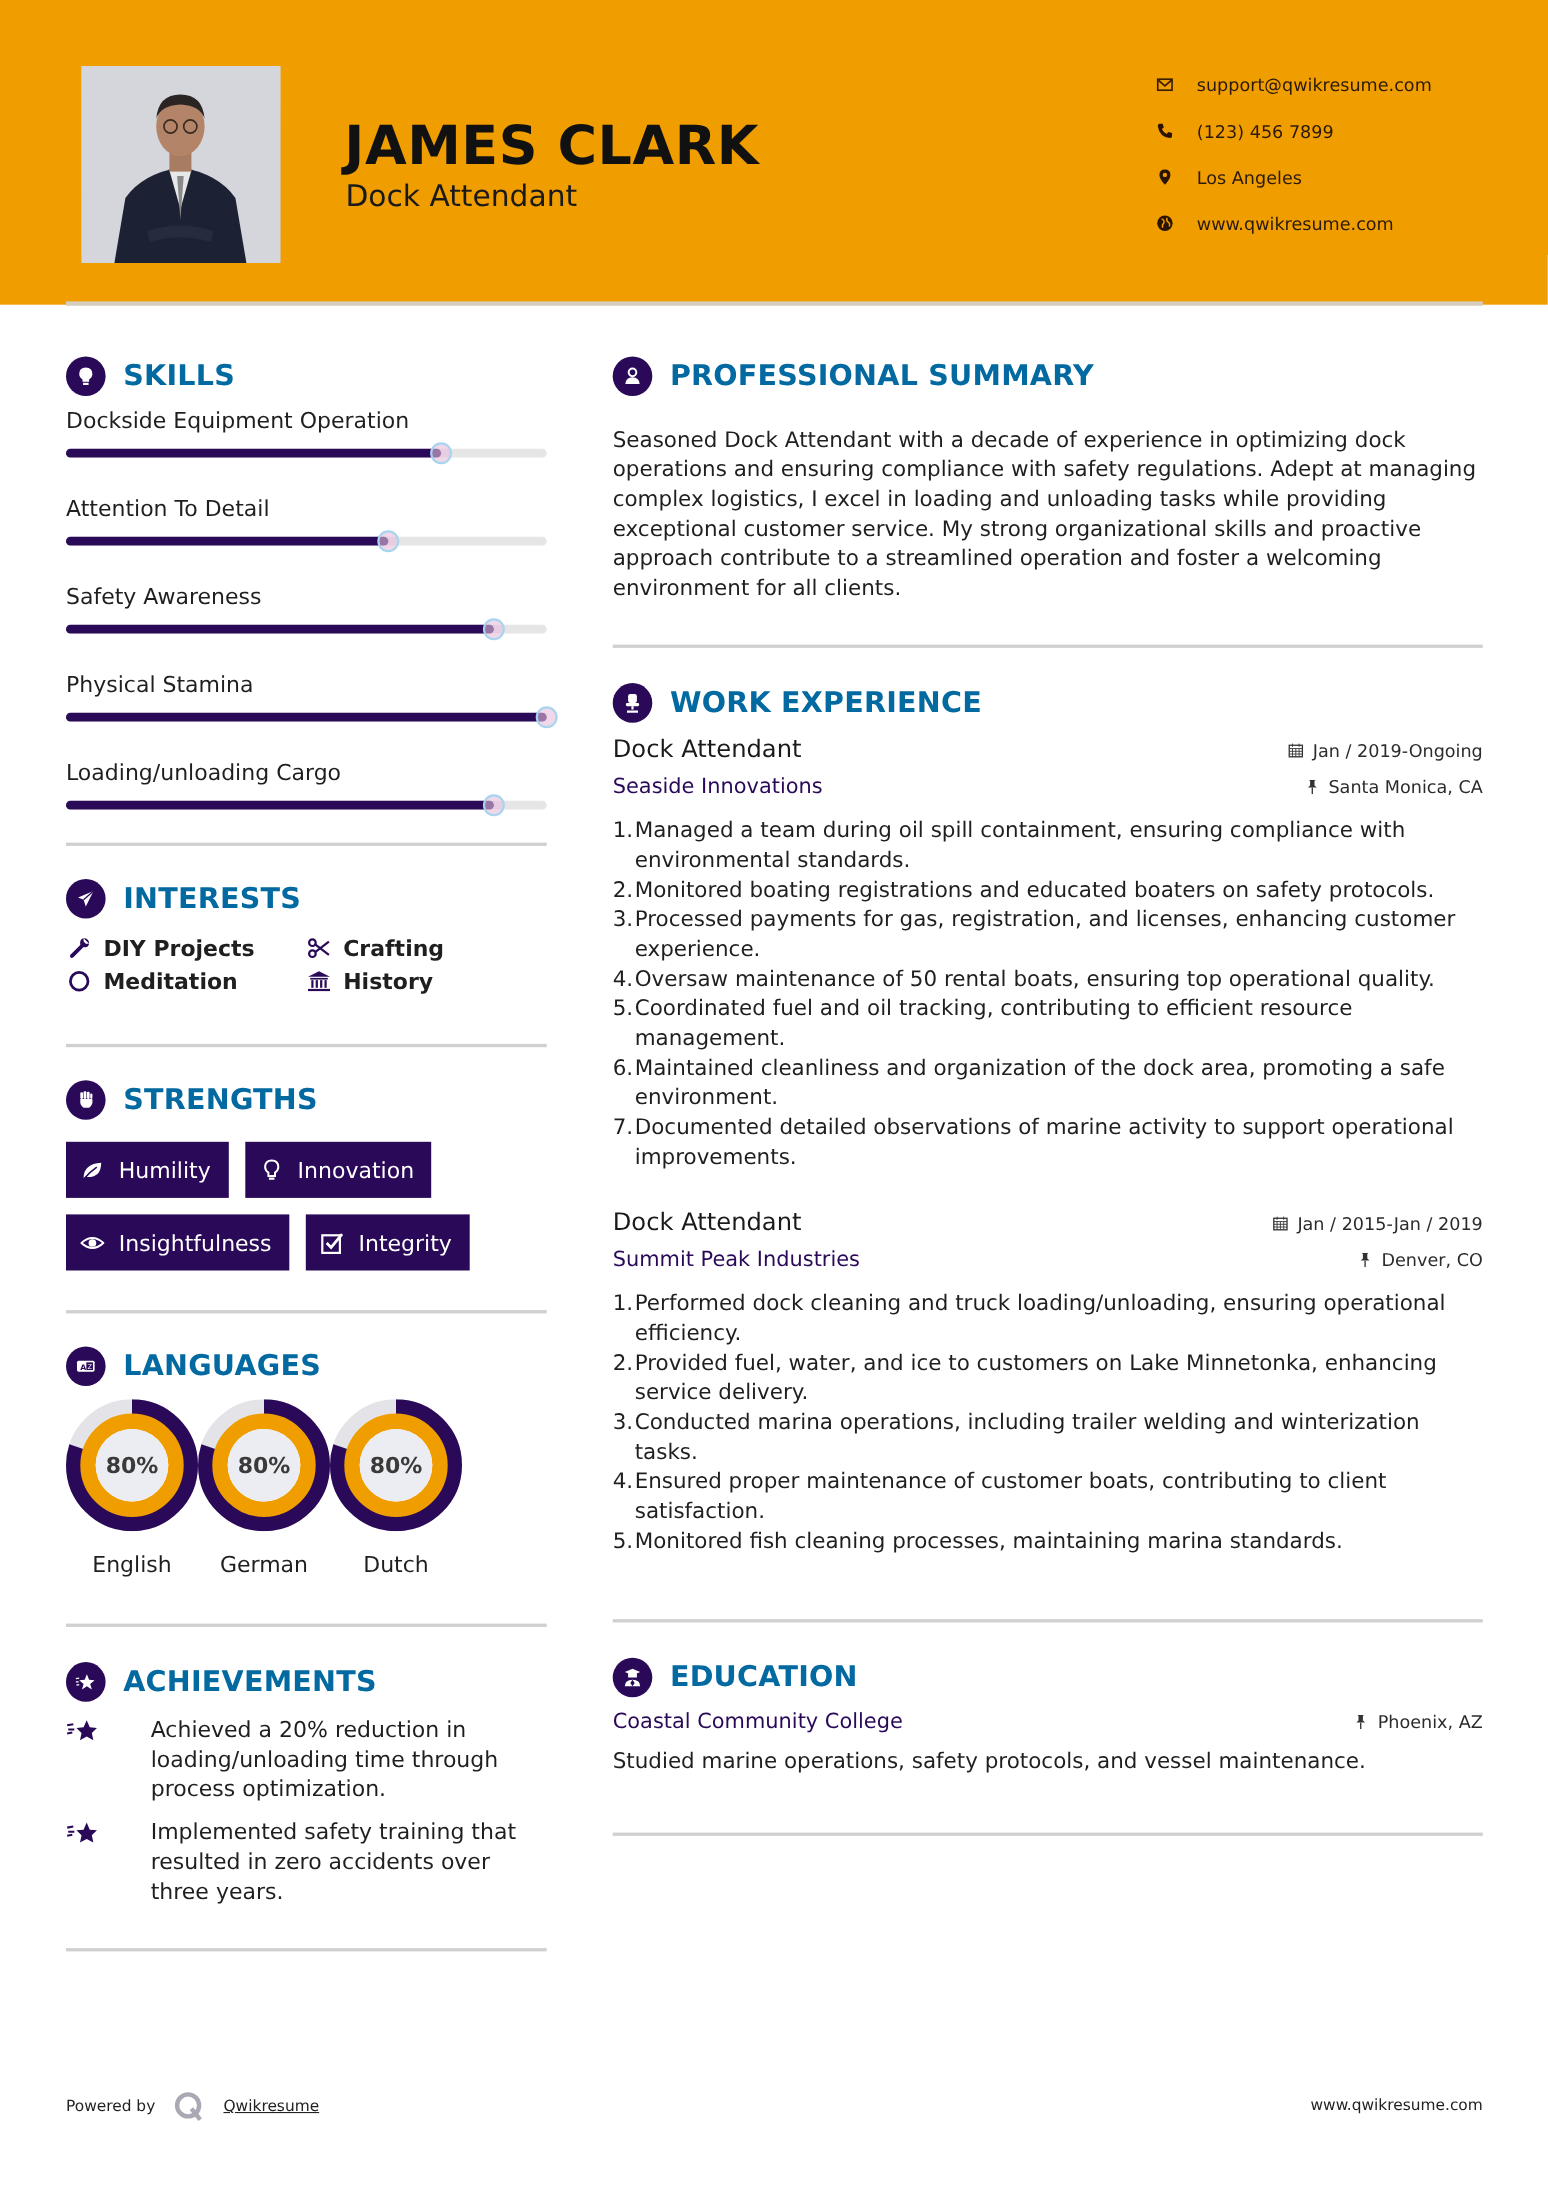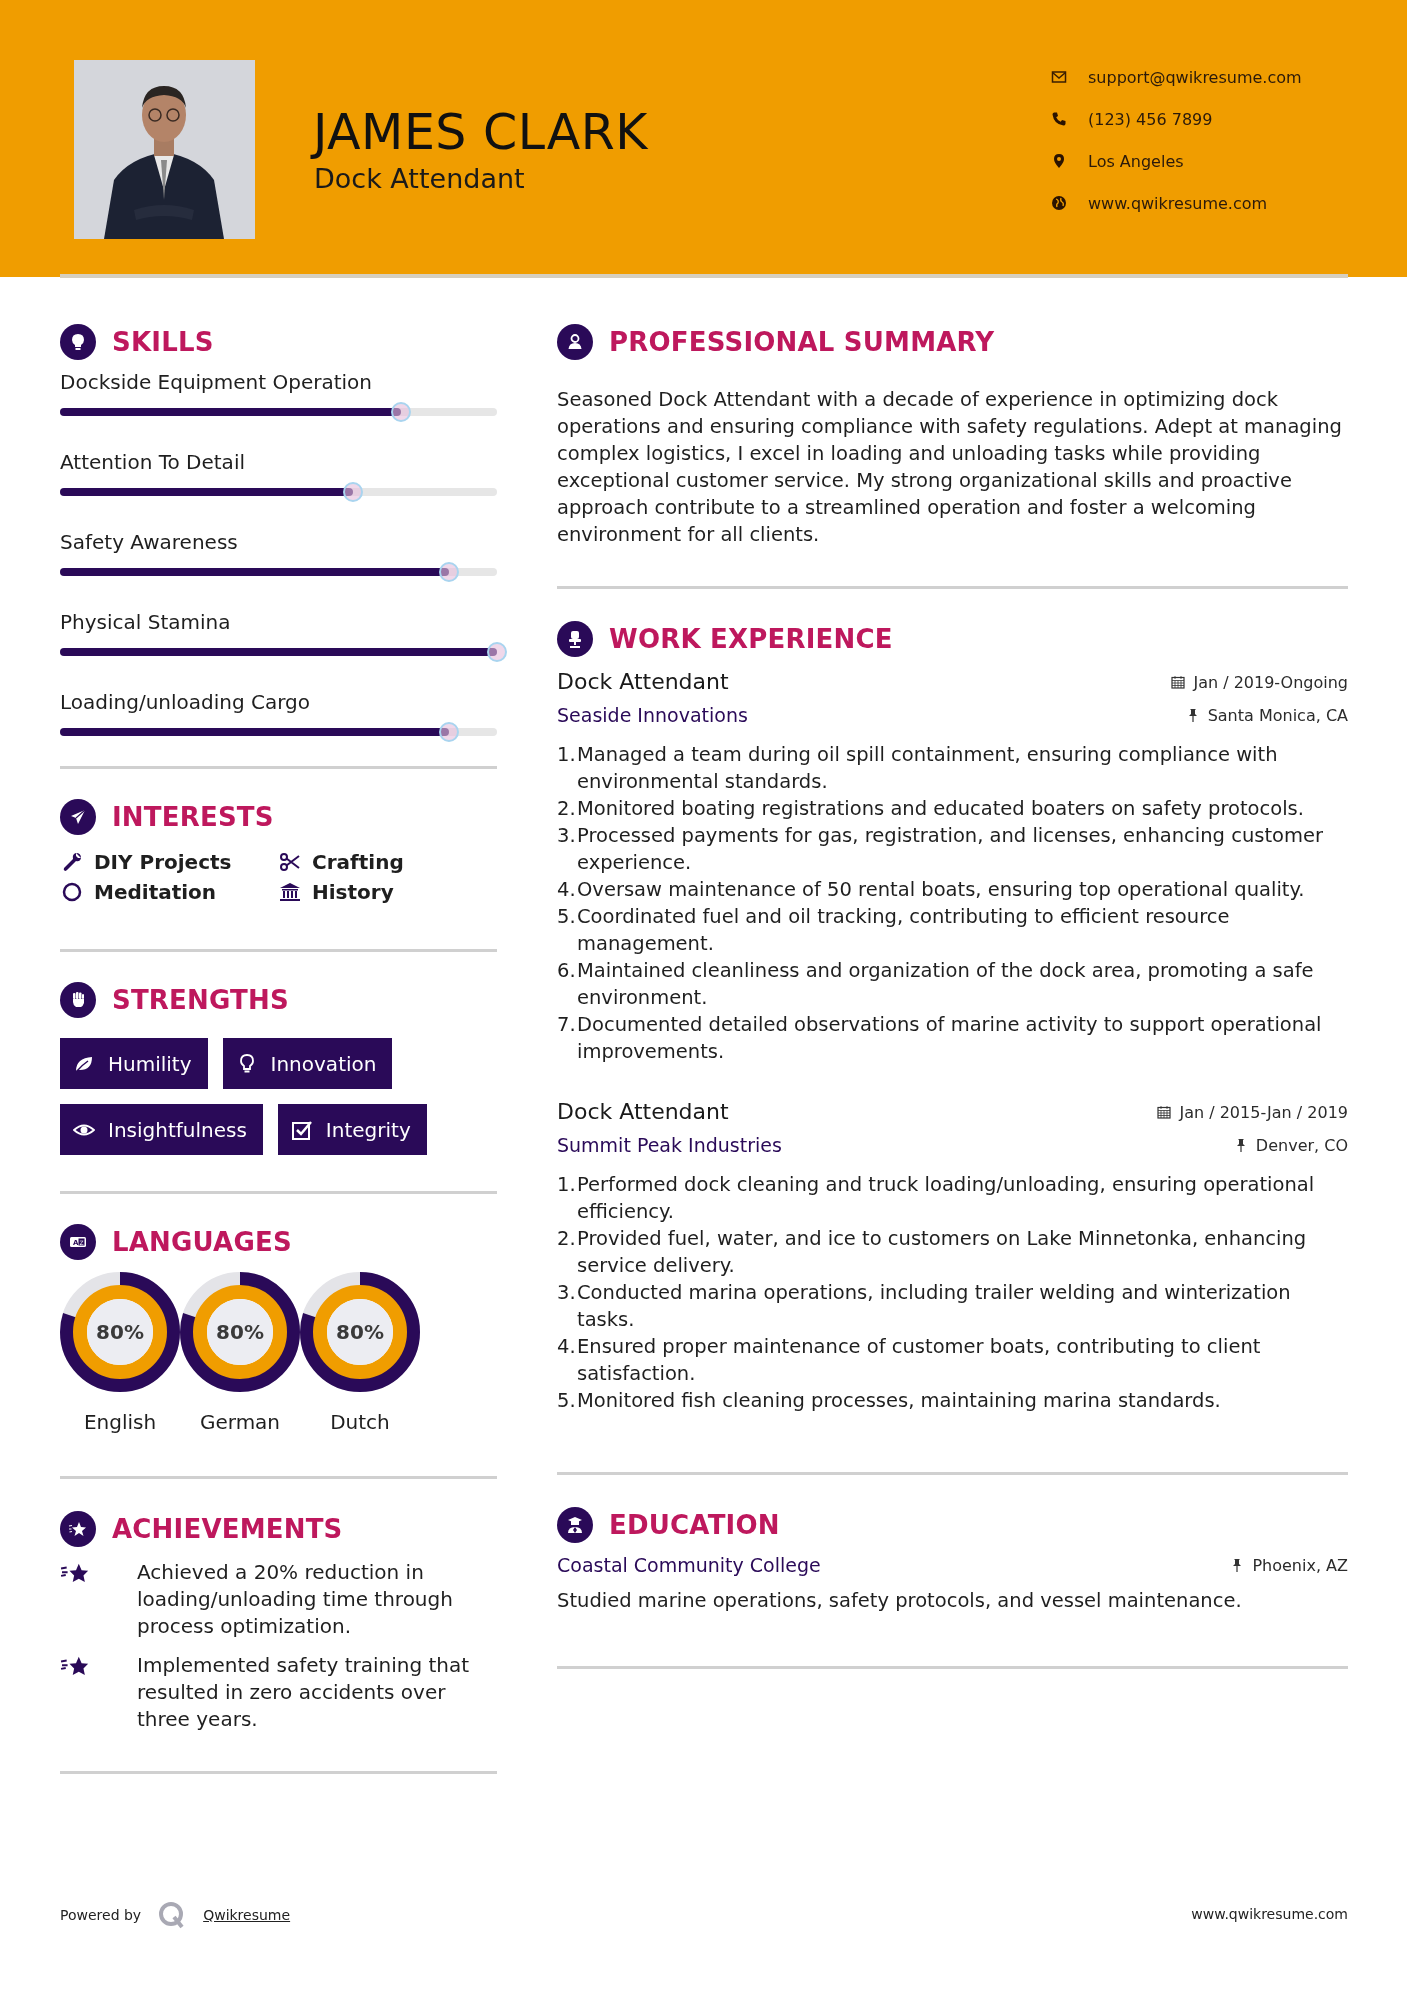--- a/index.html
+++ b/index.html
@@ -4,35 +4,35 @@
 <style>
   * { box-sizing: border-box; margin: 0; padding: 0; }
   html, body { width: 1407px; height: 1990px; background: #ffffff; }
   body { font-family: "DejaVu Sans", "Liberation Sans", sans-serif; color: #1f1f1f; position: relative; overflow: hidden; }
 
   
   .header { position: absolute; left: 0; top: 0; width: 1407px; height: 277px; background: #f09d00; }
   .header-rule { position: absolute; left: 60px; top: 274px; width: 1288px; height: 4px; background: #d6cfbf; }
   .photo { position: absolute; left: 74px; top: 60px; width: 181px; height: 179px; background: linear-gradient(180deg,#d9dbe0 0%,#c9ccd3 100%); overflow: hidden; }
   .photo svg { width: 100%; height: 100%; display: block; }
-  .name { position: absolute; left: 313px; top: 104px; font-family: "DejaVu Sans", sans-serif; font-weight: normal; font-size: 49px; letter-spacing: 0.5px; color: #111; }
+  .name { position: absolute; left: 313px; top: 104px; font-family: "DejaVu Sans", sans-serif; font-weight: bold; font-size: 49px; letter-spacing: 0.5px; color: #111; }
   .title { position: absolute; left: 314px; top: 163px; font-size: 27px; color: #1a1a1a; }
   .contacts { position: absolute; left: 1050px; top: 56px; }
   .contact-row { display: flex; align-items: center; height: 42px; font-size: 16px; color: #2b1a0a; }
   .contact-row .cicon { width: 18px; height: 18px; margin-right: 20px; display: inline-flex; align-items: center; justify-content: center; }
   .contact-row .cicon svg { width: 16px; height: 16px; }
 
   
   .left { position: absolute; left: 60px; top: 322px; width: 437px; }
   .right { position: absolute; left: 557px; top: 322px; width: 791px; }
 
   .sec-head { display: flex; align-items: center; height: 40px; }
   .sec-icon { width: 36px; height: 36px; border-radius: 50%; background: #2a0a58; display: inline-flex; align-items: center; justify-content: center; margin-right: 16px; flex-shrink: 0; }
   .sec-icon svg { width: 20px; height: 20px; }
-  .sec-title { font-weight: bold; font-size: 26px; color: #be185d; letter-spacing: 0.2px; }
+  .sec-title { font-weight: bold; font-size: 26px; color: #0369a1; letter-spacing: 0.2px; }
   .divider { height: 3px; background: #d0d0d0; }
 
   
   .skill { margin-top: 4px; }
   .skill-label { font-size: 20px; color: #1f1f1f; height: 34px; line-height: 32px; }
   .skill-track { position: relative; height: 8px; background: #e6e6e6; border-radius: 4px; margin-top: 8px; margin-bottom: 30px; }
   .skill-fill { position: absolute; left: 0; top: 0; height: 8px; background: #2a0a58; border-radius: 4px; }
   .skill-knob { position: absolute; top: -6px; width: 20px; height: 20px; border-radius: 50%; border: 2px solid #a9d4ef; background: rgba(230,190,220,0.6); margin-left: -10px; }
 
   

